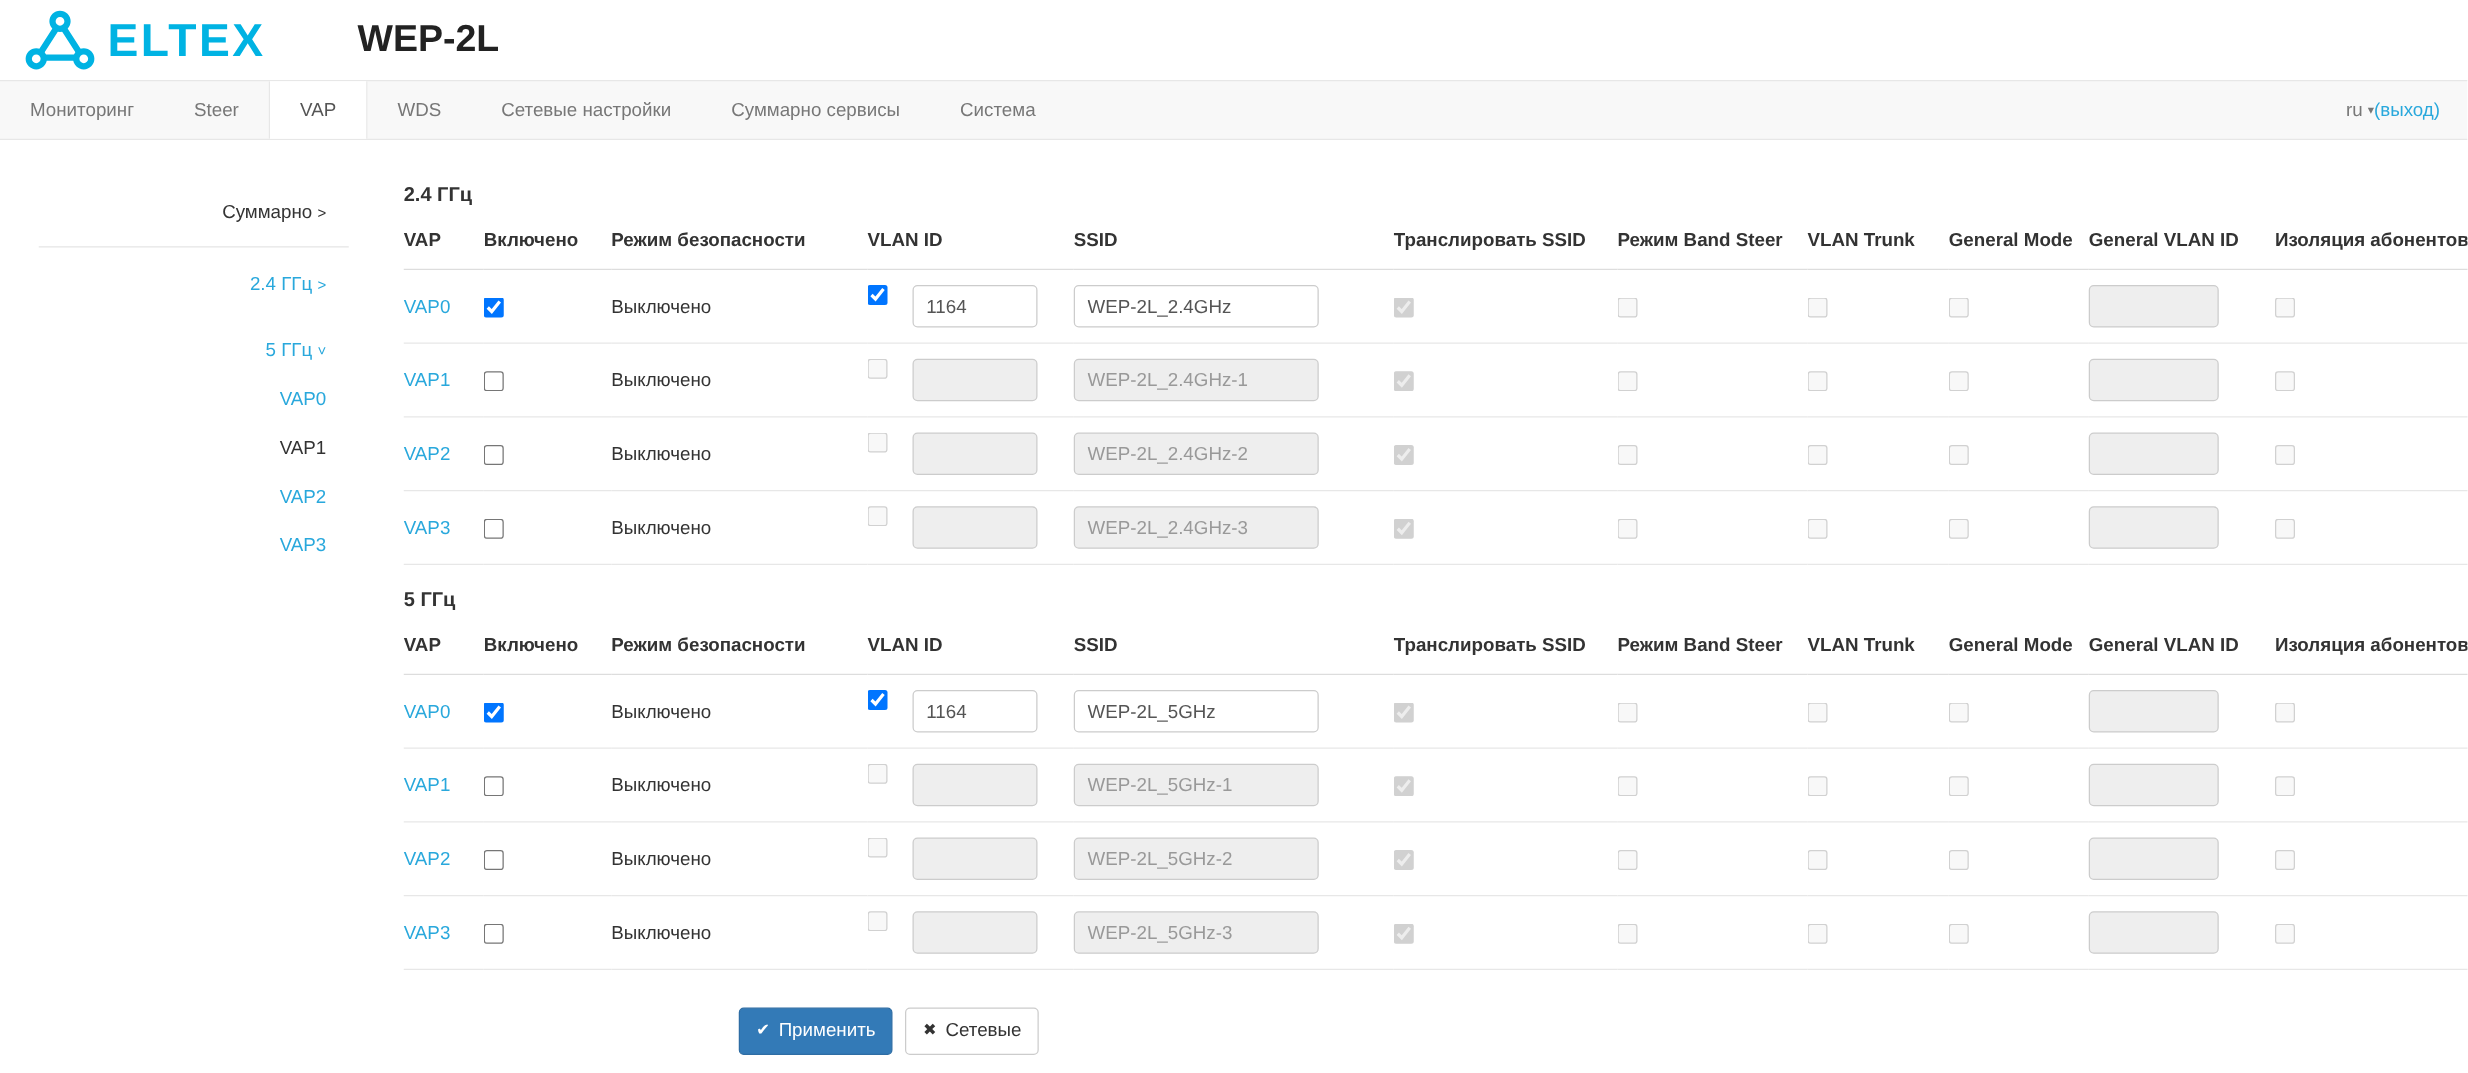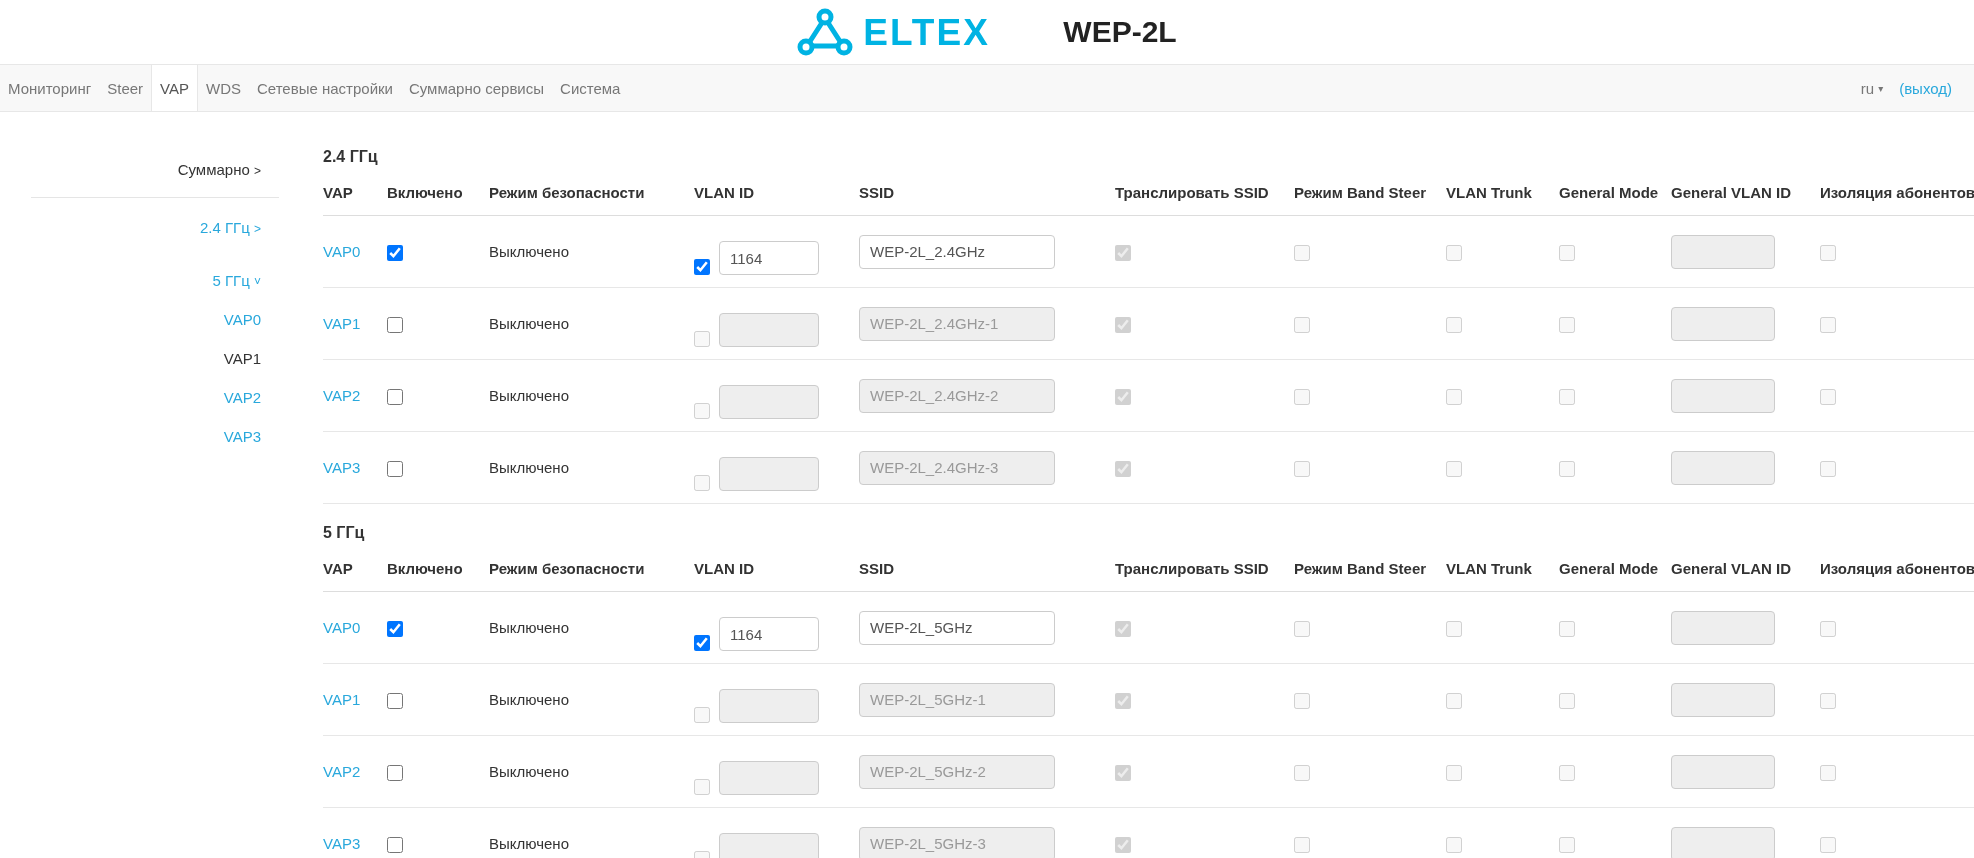--- a/index.html
+++ b/index.html
@@ -10,36 +10,36 @@
     background: #fff;
     color: #333;
     font-family: "Liberation Sans", sans-serif;
     font-size: 16px;
     overflow-x: hidden;
   }
   a { text-decoration: none; cursor: pointer; }
   .link { color: var(--link, #29a8dc); text-align: center; }
 
   
-  .topbar { height: 64px; display: flex; align-items: center; padding: 0 20px; background: #fff; justify-content: center; }
+  .topbar { height: 64px; display: flex; align-items: center; padding: 0 20px; background: #fff; }
   .logo { display: flex; align-items: center; gap: 10px; width: 238px; }
   .logo-text { font-size: 37px; font-weight: bold; color: #00b3e3; letter-spacing: 2px; line-height: 1; }
   .device-title { font-size: 30px; font-weight: bold; color: #222; margin: 0 0 0 28px; }
 
   
   .navbar {
     height: 48px; background: #f8f8f8;
     border-top: 1px solid #e7e7e7; border-bottom: 1px solid #e7e7e7;
     display: flex; justify-content: space-between; align-items: stretch;
     padding-right: 22px;
   }
   .nav-tabs { display: flex; align-items: stretch; }
-  .nav-tab { display: flex; align-items: center; padding: 0 8px; color: #777; font-size: 15px; }
+  .nav-tab { display: flex; align-items: center; padding: 0 24px; color: #777; font-size: 15px; }
   .nav-tab.active { background: #fff; border-left: 1px solid #e7e7e7; border-right: 1px solid #e7e7e7; color: #555; }
-  .nav-right { display: flex; align-items: center; gap: 16px; }
+  .nav-right { display: flex; align-items: center; }
   .lang { color: #777; font-size: 15px; display: inline-flex; align-items: center; gap: 4px; }
   .caret { font-size: 10px; color: #777; }
   .logout { font-size: 15px; }
 
   
   .body-row { display: flex; align-items: flex-start; }
 
   
   .sidebar { width: 248px; flex: none; padding: 38px 18px 0 0; margin-left: 31px; }
   .side-item { text-align: right; padding: 11px 0; font-size: 15px; cursor: pointer; white-space: nowrap; }
@@ -59,21 +59,21 @@
   }
   table.vap-table td {
     padding: 12px 8px 12px 0; border-bottom: 1px solid #e7e7e7; vertical-align: middle;
     font-size: 15px;
   }
   .txt {
     height: 34px; border: 1px solid #ccc; border-radius: 4px;
     padding: 0 10px; font-size: 15px; color: #555; font-family: inherit; background: #fff;
   }
   .txt:disabled { background: #eee; color: #999; }
-  .vlan-cell { display: flex; align-items: flex-end; gap: 9px; margin-top: 13px; }
+  .vlan-cell { display: flex; align-items: flex-start; gap: 20px; }
   .vlan-input { width: 100px; }
   .ssid-input { width: 196px; }
   .gvlan-input { width: 104px; }
   input[type="checkbox"] { width: 16px; height: 16px; margin: 0; vertical-align: middle; }
 
   
   .actions { margin: 30px 0 20px 268px; display: flex; gap: 10px; }
   .btn {
     display: inline-flex; align-items: center; gap: 7px;
     font-size: 15px; padding: 8px 13px; border-radius: 4px; cursor: pointer;

